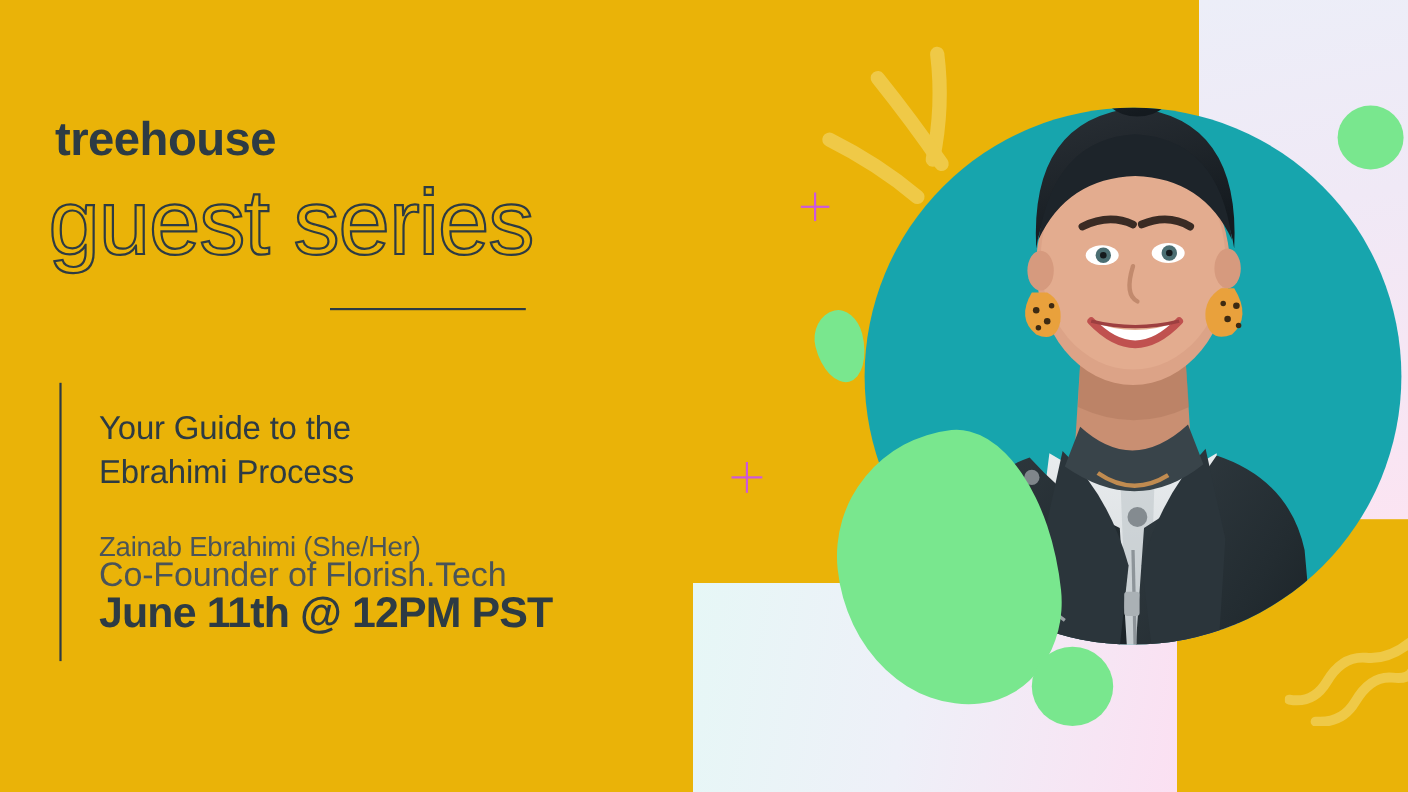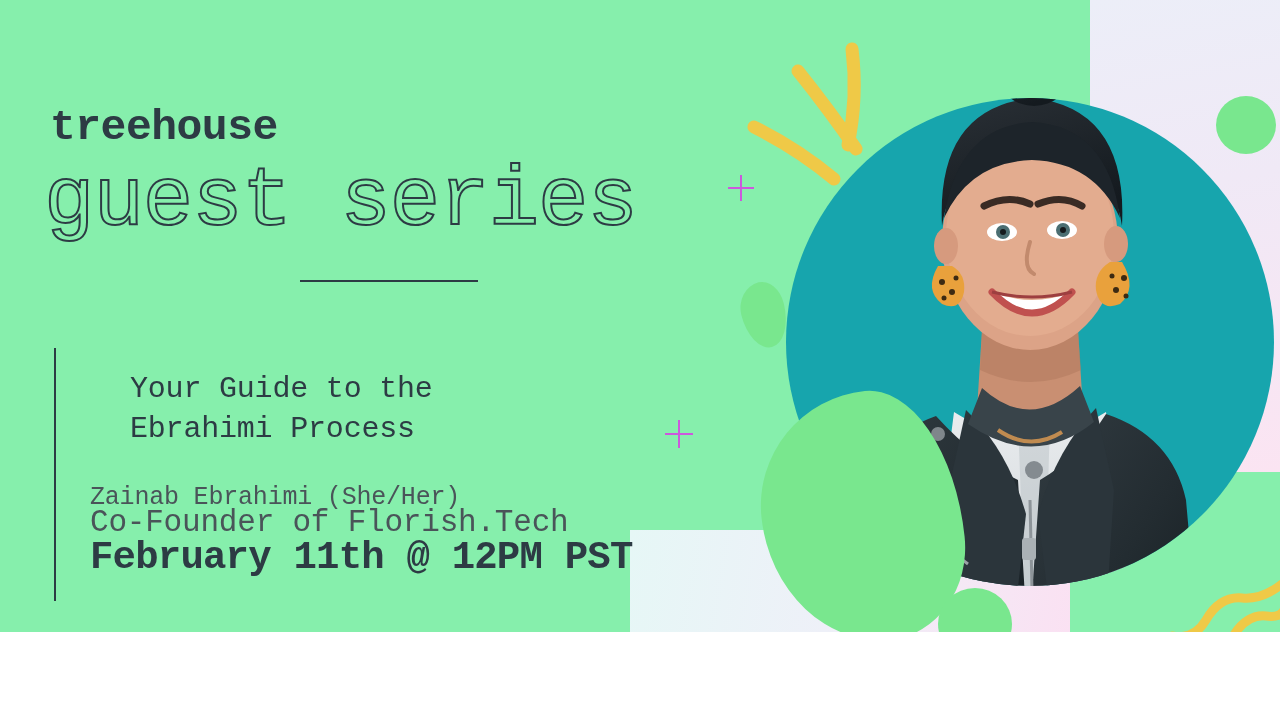--- a/index.html
+++ b/index.html
@@ -4,24 +4,23 @@
 <style>
   * { margin:0; padding:0; box-sizing:border-box; }
   html, body {
     width:1280px; height:720px;
     overflow:hidden;
     background:#ffffff;
     font-family:"Liberation Sans", sans-serif;
   }
   #stage {
     position:relative;
-    width:1280px; height:632px;
-    background:#86efac;
+    width:1280px; height:720px;
+    background:#eab308;
     overflow:hidden;
-    font-family:Liberation Mono, monospace;
   }
 
   
   .panel-top-right {
     position:absolute;
     left:1090px; top:0; width:190px; height:472px;
     background:linear-gradient(170deg, #eceef8 0%, #f0e9f6 40%, #fbe4f2 100%);
   }
   .panel-bottom {
     position:absolute;
@@ -140,21 +139,20 @@
 
   .talk-title {
     position:absolute;
     left:90px; top:370px;
     width:470px;
     font-size:30px;
     font-weight:400;
     line-height:1.32;
     color:#2d3b44;
     letter-spacing:-0.2px;
-    margin-left:40px;
   }
   .speaker-name {
     position:absolute;
     left:90px; top:461px;
     font-size:25px;
     font-weight:300;
     color:#4a5459;
     letter-spacing:-0.2px;
     line-height:1.25;
     margin-top:21px;
@@ -322,15 +320,15 @@
 
   <div class="vrule"></div>
 
   <div class="talk-title">
     <div>Your Guide to the</div>
     <div>Ebrahimi Process</div>
   </div>
 
   <div class="speaker-name">Zainab Ebrahimi (She/Her)</div>
   <div class="speaker-role">Co-Founder of Florish.Tech</div>
-  <div class="datetime">February 11th @ 12PM PST</div>
+  <div class="datetime">June 11th @ 12PM PST</div>
 
 </div>
 
 </body></html>

